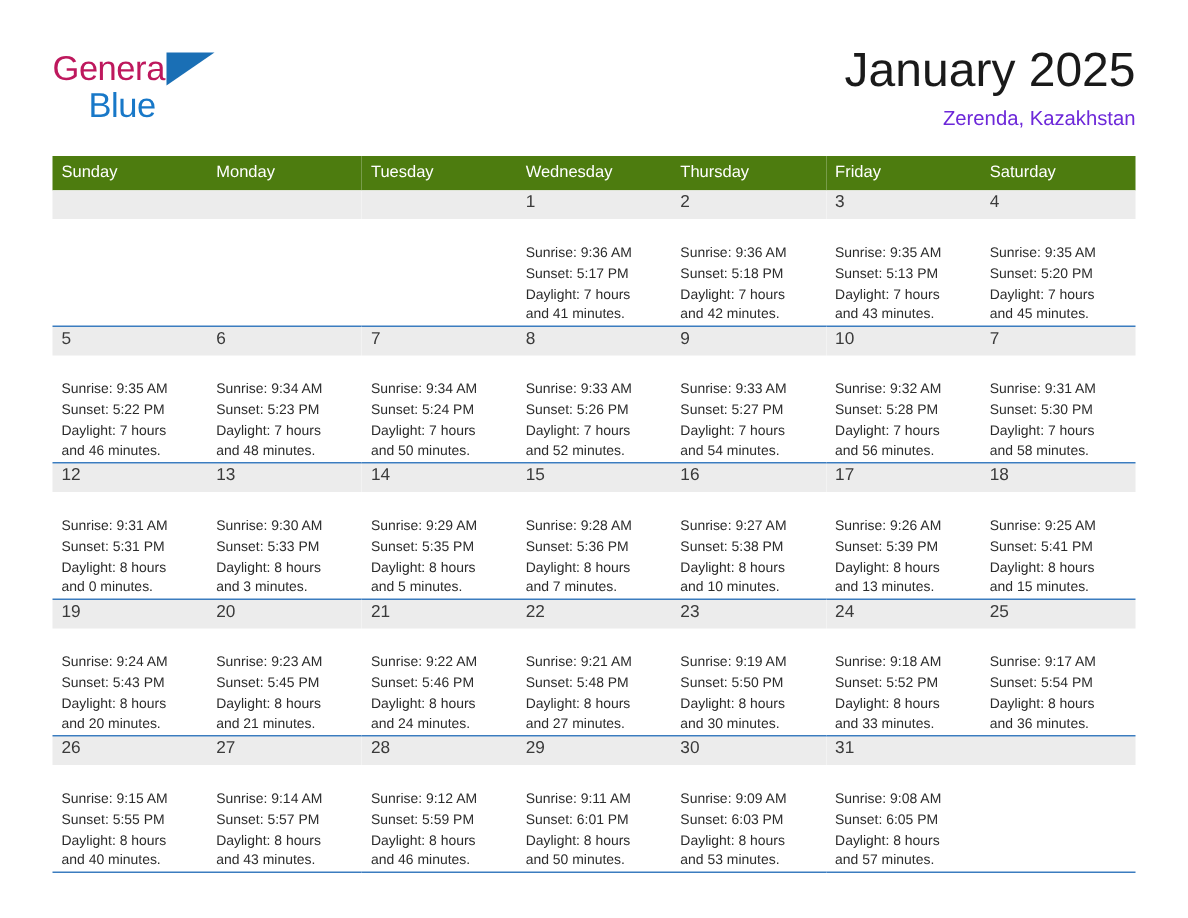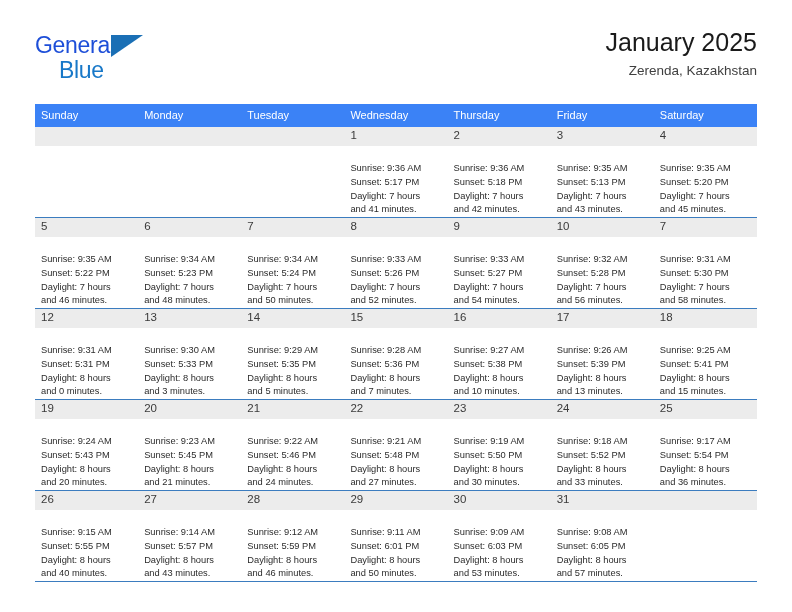--- a/index.html
+++ b/index.html
@@ -30,21 +30,21 @@
     box-sizing: border-box;
     height: 104px;
   }
   .brand {
     position: relative;
     width: 120px;
     padding-top: 6px;
   }
   .brand-general {
     font-size: 23px;
-    color: #1d4ed8;
+    color: #be185d;
     letter-spacing: -0.3px;
     line-height: 1;
     display: block;
   }
   .brand-blue {
     font-size: 23px;
     color: #1878c8;
     letter-spacing: -0.3px;
     line-height: 1;
     display: block;
@@ -58,42 +58,42 @@
     width: 0;
     height: 0;
     border-left: 32px solid #1a6fb5;
     border-bottom: 22px solid transparent;
   }
   .title-block {
     text-align: right;
     padding-top: 0px;
   }
   .cal-title {
-    font-size: 25px;
+    font-size: 32px;
     font-weight: normal;
     color: #1a1a1a;
     line-height: 1.15;
     margin: 0;
   }
   .cal-subtitle {
     font-size: 13.5px;
-    color: #404040;
+    color: #6d28d9;
     margin: 7px 0 0 0;
     line-height: 1.1;
   }
 
   
   .calendar {
     margin: 0 35px;
     width: 722px;
     border-collapse: collapse;
     table-layout: fixed;
   }
   .calendar th {
-    background: #3b82f6;
+    background: #4d7c0f;
     color: #ffffff;
     font-size: 11px;
     font-weight: normal;
     text-align: left;
     padding: 5px 0 6px 6px;
     border: none;
   }
   .calendar td {
     vertical-align: top;
     padding: 0;

